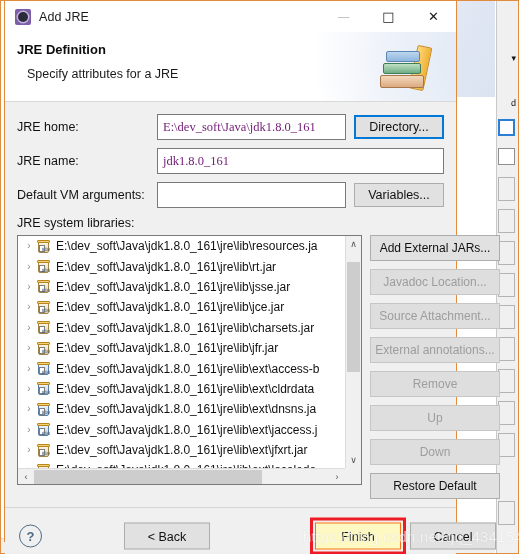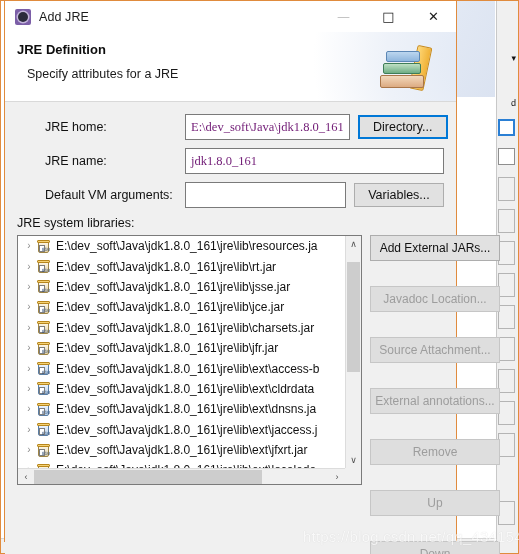--- a/index.html
+++ b/index.html
@@ -49,21 +49,21 @@
   #books-icon{position:absolute;right:14px;top:8px;width:62px;height:56px;}
   .book{position:absolute;border-radius:2px;box-sizing:border-box;}
   .bk-blue{left:6px;top:11px;width:34px;height:11px;background:linear-gradient(180deg,#bcd6ef,#8fb6dd);border:1px solid #5c87b5;}
   .bk-green{left:3px;top:23px;width:38px;height:11px;background:linear-gradient(180deg,#bfe0c4,#6fae86);border:1px solid #3f7d58;}
   .bk-tan{left:0px;top:35px;width:44px;height:13px;background:linear-gradient(180deg,#f3d9bd,#dcab82);border:1px solid #a9764a;}
   .bk-yellow{left:33px;top:6px;width:15px;height:44px;background:linear-gradient(90deg,#ffd97a,#f0b135);
      border:1px solid #c98a18;transform:rotate(12deg);transform-origin:50% 50%;}
 
   
   #body{flex:1 1 auto;padding:12px 12px 0 12px;box-sizing:border-box;position:relative;background:#f0f0f0;}
-  .form-row{display:flex;align-items:center;margin-bottom:8px;margin-left:28px;}
+  .form-row{display:flex;align-items:center;margin-bottom:8px;}
   .form-label{font-size:12.5px;color:#111;width:140px;flex:0 0 auto;}
   .txtfield{height:22px;border:1px solid #7a7a7a;background:#fff;box-sizing:border-box;
      font-size:12.5px;color:#701a75;padding:12px 5px;display:flex;align-items:center;font-family:Liberation Serif, serif;}
   .sidebtn{height:24px;width:90px;margin-left:8px;flex:0 0 auto;box-sizing:border-box;
      border:1px solid #adadad;background:#e1e1e1;font-size:12.5px;color:#111;
      display:flex;align-items:center;justify-content:center;font-family:inherit;}
   .sidebtn.focused{border:2px solid #0078d7;background:#e1e1e1;}
 
   #libs-label{font-size:12.5px;color:#111;margin:6px 0 5px 0;}
 
@@ -91,21 +91,21 @@
   #hscroll .sb-arrow{width:16px;text-align:center;font-size:9px;color:#505050;flex:0 0 auto;}
   #hscroll .sb-thumb{height:14px;width:228px;background:#cdcdcd;}
   #corner-box{position:absolute;right:0;bottom:0;width:16px;height:16px;background:#f0f0f0;}
 
   
   #btncol{margin-left:8px;display:flex;flex-direction:column;flex:0 0 auto;}
   .rbtn{width:130px;height:26px;margin-bottom:8px;box-sizing:border-box;
      border:1px solid #adadad;background:#e1e1e1;font-size:12px;color:#111;
      display:flex;align-items:center;justify-content:center;font-family:inherit;
      white-space:nowrap;overflow:hidden;}
-  .rbtn.disabled{color:#9d9d9d;background:#dedede;border-color:#c6c6c6;margin-top:17px;}
+  .rbtn.disabled{color:#9d9d9d;background:#dedede;border-color:#c6c6c6;}
 
   
   #footer{flex:0 0 auto;height:56px;border-top:1px solid #d6d6d6;background:#f0f0f0;
      position:relative;display:flex;align-items:center;}
   #help-icon{position:absolute;left:14px;top:50%;transform:translateY(-50%);
      width:21px;height:21px;border-radius:50%;border:1.6px solid #4d6a85;color:#4d6a85;
      font-size:13px;display:flex;align-items:center;justify-content:center;font-weight:bold;}
   .fbtn{position:absolute;top:50%;transform:translateY(-50%);height:27px;width:86px;box-sizing:border-box;
      border:1px solid #adadad;background:#e1e1e1;font-size:12.5px;color:#111;
      display:flex;align-items:center;justify-content:center;font-family:inherit;}

